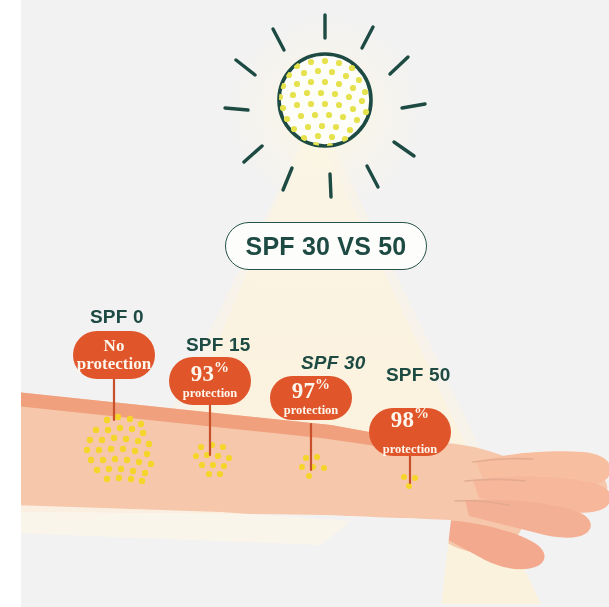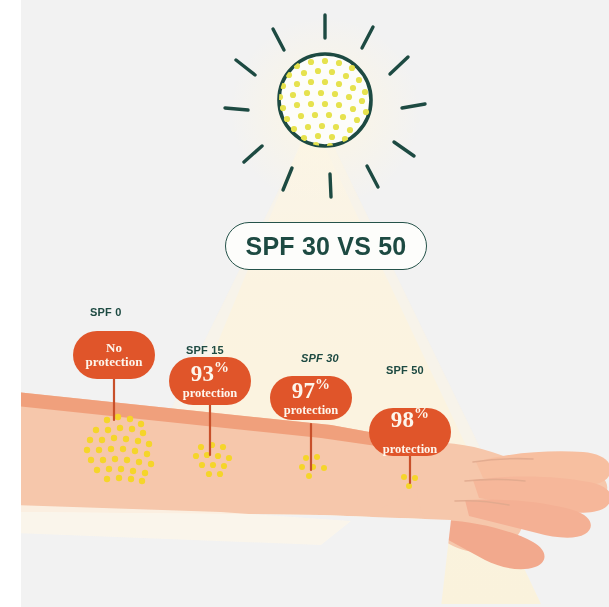--- a/index.html
+++ b/index.html
@@ -43,21 +43,21 @@
     font-size: 25px;
     font-weight: bold;
     color: #1d4a42;
     letter-spacing: 0.2px;
     white-space: nowrap;
   }
 
   
   .spf-label {
     position: absolute;
-    font-size: 11px;
+    font-size: 19px;
     font-weight: bold;
     color: #1d4a42;
     white-space: nowrap;
     letter-spacing: 0.2px;
   }
 
   
   .pct-badge {
     position: absolute;
     background: #e0552a;
@@ -82,21 +82,21 @@
     line-height: 0;
   }
   .pct-badge .pct-sub {
     font-size: 12.5px;
     font-weight: bold;
   }
   .pct-badge.no-protect {
     text-align: center;
   }
   .pct-badge.no-protect .pct-line {
-    font-size: 13px;
+    font-size: 17px;
     font-weight: bold;
   }
 
   
   .source-line {
     position: absolute;
     left: 26px;
     top: 568px;
     font-size: 11.5px;
     font-style: italic;
@@ -322,21 +322,21 @@
   <div class="title-badge">
     <span class="title-text">SPF 30 VS 50</span>
   </div>
 
   <div class="spf-label" style="left:69px; top:306px;">SPF 0</div>
   <div class="pct-badge no-protect" style="left:52px; top:331px; width:82px; height:48px;">
     <span class="pct-line">No</span>
     <span class="pct-line">protection</span>
   </div>
 
-  <div class="spf-label" style="left:165px; top:344px;">SPF 15</div>
+  <div class="spf-label" style="left:165px; top:334px;">SPF 15</div>
   <div class="pct-badge" style="left:148px; top:357px; width:82px; height:48px;text-align:right;">
     <span class="pct-main"><span>93</span><span class="pct-sign">%</span></span>
     <span class="pct-sub">protection</span>
   </div>
 
   <div class="spf-label" style="left:280px; top:352px;font-style:italic;">SPF 30</div>
   <div class="pct-badge" style="left:249px; top:376px; width:82px; height:44px;">
     <span class="pct-main"><span>97</span><span class="pct-sign">%</span></span>
     <span class="pct-sub">protection</span>
   </div>

